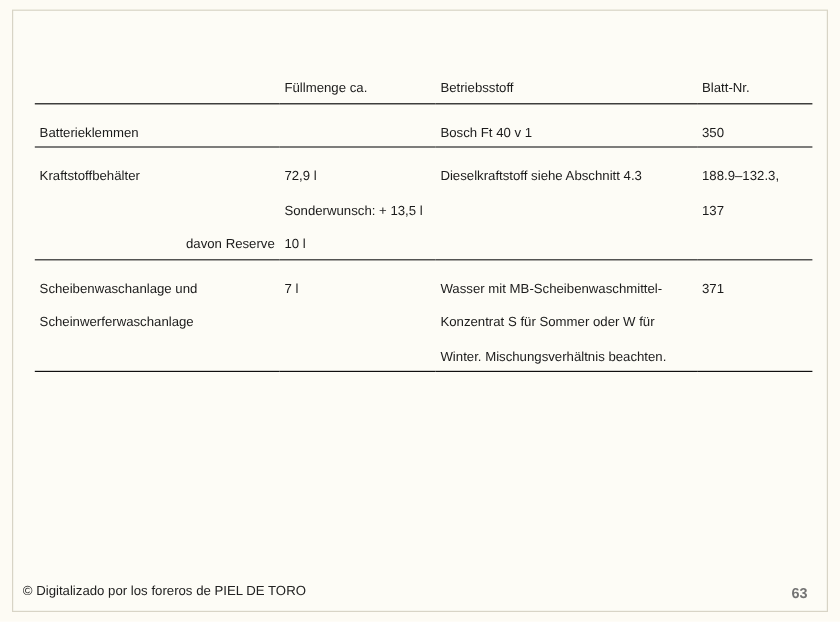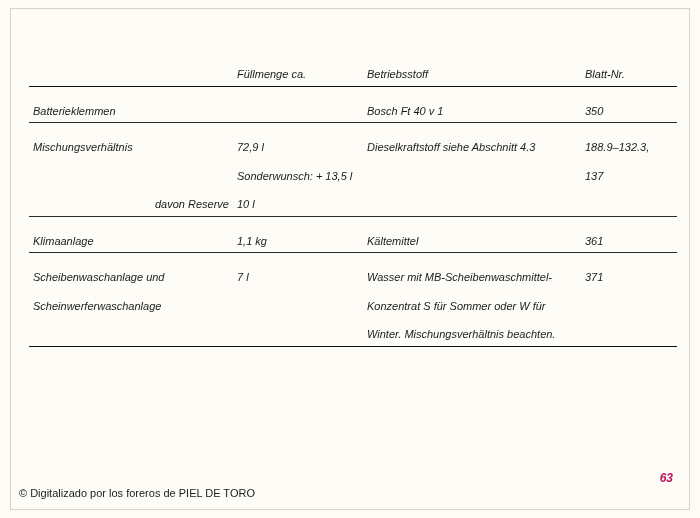--- a/index.html
+++ b/index.html
@@ -47,21 +47,20 @@
   table.spec col.c1 { width: 130px; }
   table.spec col.c2 { width: 218px; }
   table.spec col.c3 { width: 96px; }
 
   table.spec th, table.spec td {
     vertical-align: top;
     padding: 3px 4px 4px 4px;
     text-align: left;
     font-weight: normal;
     line-height: 1.32;
-    font-style: italic;
   }
   thead th {
     padding-bottom: 5px;
     border-bottom: 1.5px solid #101010;
     font-size: 11px;
   }
   thead th.blank {
     border-bottom: 1.5px solid #101010;
   }
   tbody tr.rule > td {
@@ -84,25 +83,24 @@
   .footer-note {
     position: absolute;
     left: 8px;
     bottom: 10px;
     font-size: 11px;
     color: #222;
   }
   .page-number {
     position: absolute;
     right: 16px;
-    bottom: 24px;
+    bottom: 8px;
     font-size: 12px;
     font-weight: bold;
-    color: #be185d;
-    font-style: italic;
+    color: #737373;
   }
 </style>
 </head>
 <body>
 
 <div class="page">
   <div class="sheet">
 
     <div class="table-wrap">
       <table class="spec">
@@ -132,52 +130,38 @@
             <td>
               <span class="cell-line">Bosch Ft 40 v 1</span>
             </td>
             <td>
               <span class="cell-line">350</span>
             </td>
           </tr>
 
           <tr class="rule">
             <td>
-              <span class="cell-line">Mischungsverhältnis</span>
+              <span class="cell-line">Kraftstoffbehälter</span>
               <span class="cell-line">&nbsp;</span>
               <span class="cell-line indent">davon Reserve</span>
             </td>
             <td>
               <span class="cell-line">72,9 l</span>
               <span class="cell-line">Sonderwunsch: + 13,5 l</span>
               <span class="cell-line">10 l</span>
             </td>
             <td>
               <span class="cell-line">Dieselkraftstoff siehe Abschnitt 4.3</span>
             </td>
             <td>
               <span class="cell-line">188.9–132.3,</span>
               <span class="cell-line">137</span>
             </td>
           </tr>
 
-          <tr class="rule">
-            <td>
-              <span class="cell-line">Klimaanlage</span>
-            </td>
-            <td>
-              <span class="cell-line">1,1 kg</span>
-            </td>
-            <td>
-              <span class="cell-line">Kältemittel</span>
-            </td>
-            <td>
-              <span class="cell-line">361</span>
-            </td>
-          </tr>
 
 
 
           <tr class="thick">
             <td>
               <span class="cell-line">Scheibenwaschanlage und</span>
               <span class="cell-line">Scheinwerferwaschanlage</span>
             </td>
             <td>
               <span class="cell-line">7 l</span>

